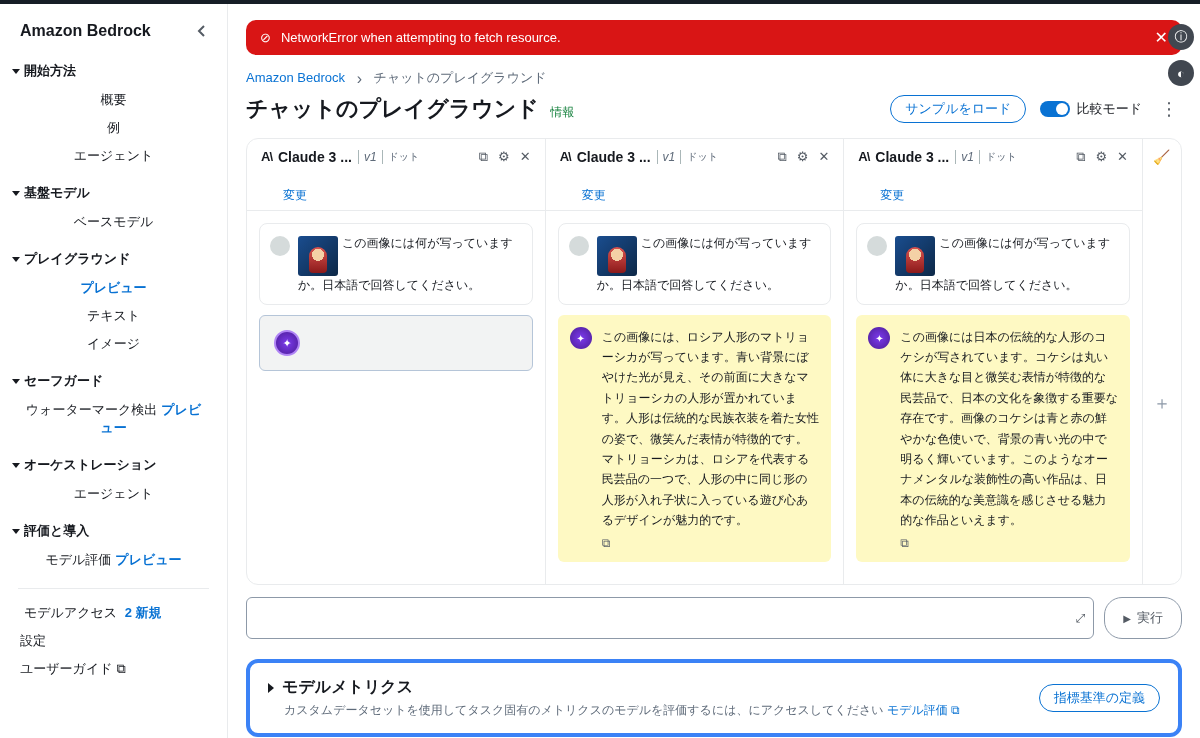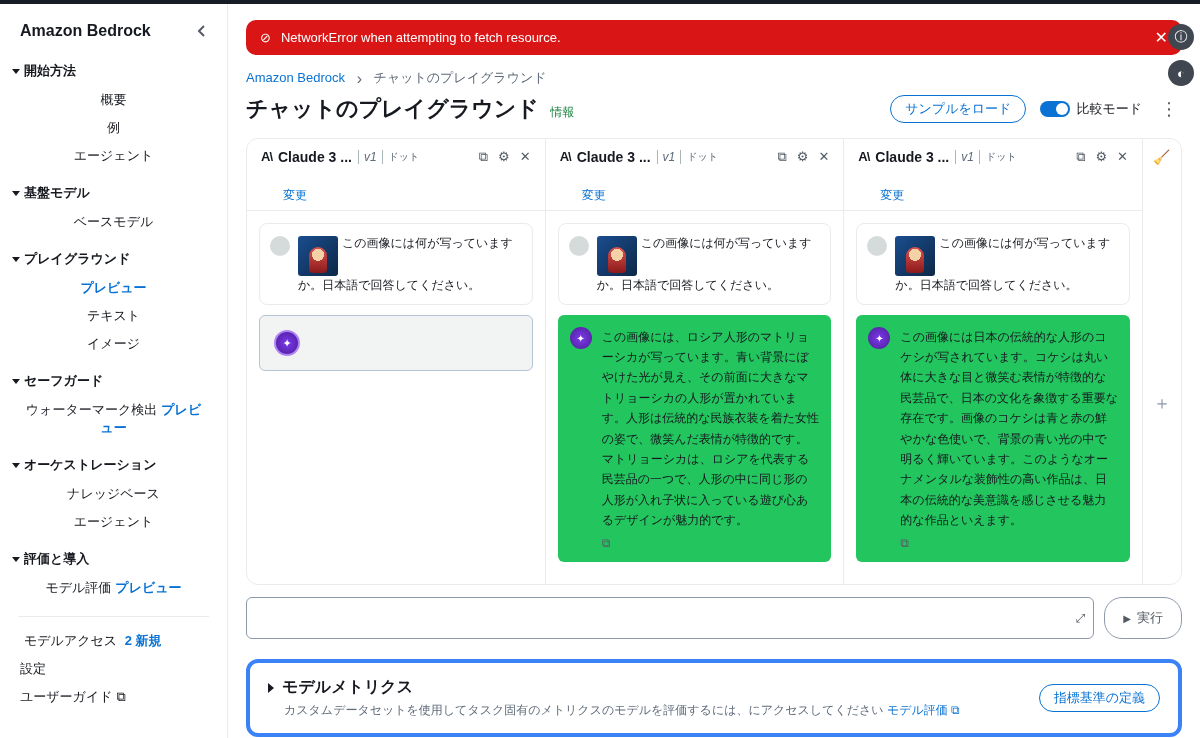--- a/index.html
+++ b/index.html
@@ -54,21 +54,21 @@
 .model-sub { font-size: 10px; color: #5f6b7a; }
 .col-header-icons { display: flex; gap: 10px; margin-left: auto; color: #545b64; }
 .hdr-icon { cursor: pointer; }
 .change-link { color: #0972d3; font-size: 12px; font-weight: 400; margin-top: 22px; display: inline-block; cursor: pointer; margin-left: 22px; text-align: right; }
 .chat-body { padding: 12px; overflow-y: auto; min-height: 320px; }
 .msg-user { border: 1px solid #e9ebed; border-radius: 8px; padding: 10px; margin-bottom: 10px; display: flex; gap: 8px; align-items: flex-start; }
 .avatar-user { width: 20px; height: 20px; border-radius: 50%; background: #d5dbdb; flex-shrink: 0; margin-top: 2px; }
 .user-content { font-size: 12px; line-height: 1.5; }
 .user-img { width: 40px; height: 40px; border-radius: 3px; display: inline-block; vertical-align: text-top; margin-right: 4px; background: linear-gradient(135deg, #1a4d8f 0%, #0d2847 100%); position: relative; overflow: hidden; }
 .user-img::after { content:""; position:absolute; bottom:3px; left:50%; transform:translateX(-50%); width:18px; height:26px; background: radial-gradient(circle at 50% 30%, #f4d1a6 0 6px, transparent 6px), linear-gradient(#d9534f, #8b1a1a); border-radius: 9px 9px 4px 4px; }
-.msg-ai { background: #22c55e; border-radius: 6px; padding: 12px; display: flex; gap: 10px; align-items: flex-start; margin-bottom: 10px; }
+.msg-ai { background: #fef9c3; border-radius: 6px; padding: 12px; display: flex; gap: 10px; align-items: flex-start; margin-bottom: 10px; }
 .avatar-ai { width: 22px; height: 22px; border-radius: 50%; background: radial-gradient(circle, #7c3aed, #4c1d95); flex-shrink: 0; position: relative; }
 .avatar-ai::after { content: "✦"; color: #fff; font-size: 10px; position: absolute; top: 50%; left: 50%; transform: translate(-50%, -50%); }
 .ai-text { font-size: 12px; line-height: 1.7; }
 .copy-icon { margin-top: 6px; color: #545b64; cursor: pointer; font-size: 12px; }
 .msg-loading { border: 1px solid #b5c5d8; background: #f2f3f3; border-radius: 6px; padding: 14px; display: flex; align-items: center; gap: 10px; }
 .avatar-loading { width: 26px; height: 26px; border-radius: 50%; background: radial-gradient(circle, #7c3aed, #4c1d95); border: 2px solid #b084f5; position: relative; }
 .avatar-loading::after { content: "✦"; color: #fff; font-size: 11px; position: absolute; top: 50%; left: 50%; transform: translate(-50%, -50%); }
 
 
 .input-row { display: flex; gap: 10px; padding: 12px 0 4px; align-items: stretch; }
@@ -142,21 +142,20 @@
           <span>セーフガード</span>
         </div>
       <div class="nav-item"><span>ウォーターマーク検出</span><span class="badge-link">プレビュー</span></div>
     </div>
 
     <div class="nav-group">
       <div class="nav-group-header">
           <span class="caret"></span>
           <span>オーケストレーション</span>
         </div>
-      <div class="nav-item">ナレッジベース</div>
       <div class="nav-item">エージェント</div>
     </div>
 
     <div class="nav-group">
       <div class="nav-group-header">
           <span class="caret"></span>
           <span>評価と導入</span>
         </div>
       <div class="nav-item"><span>モデル評価</span><span class="badge-link">プレビュー</span></div>
     </div>

